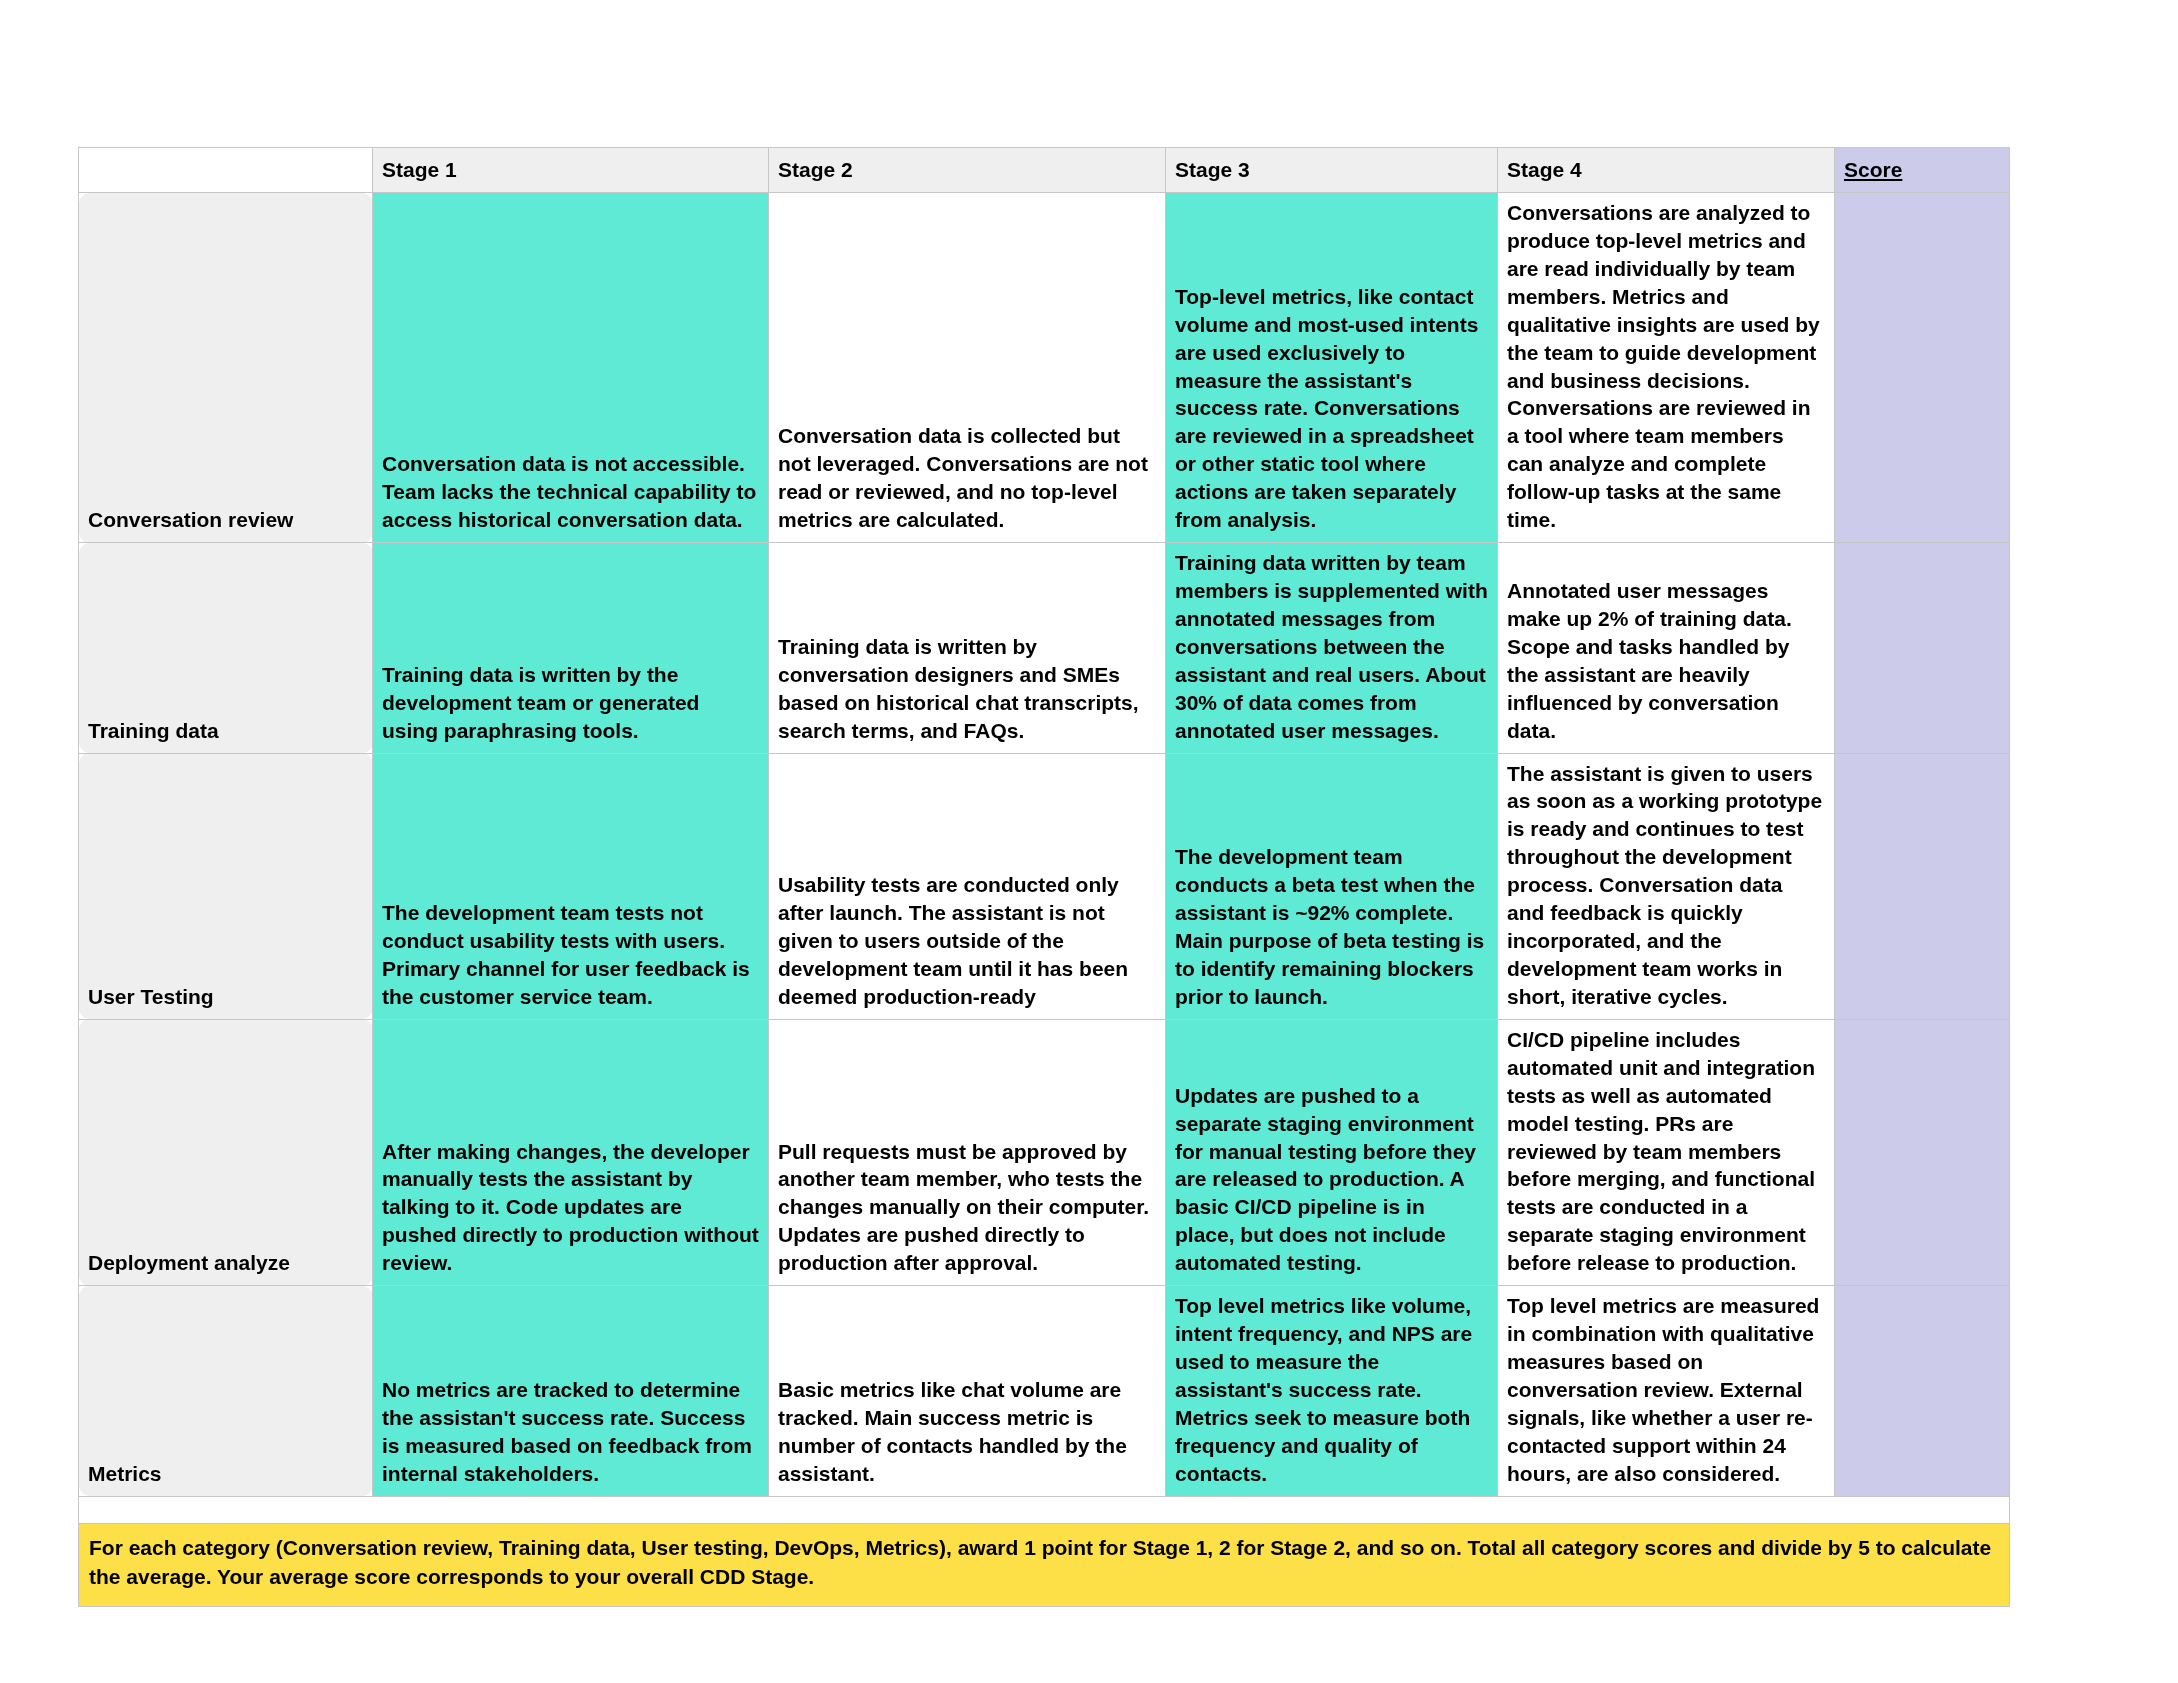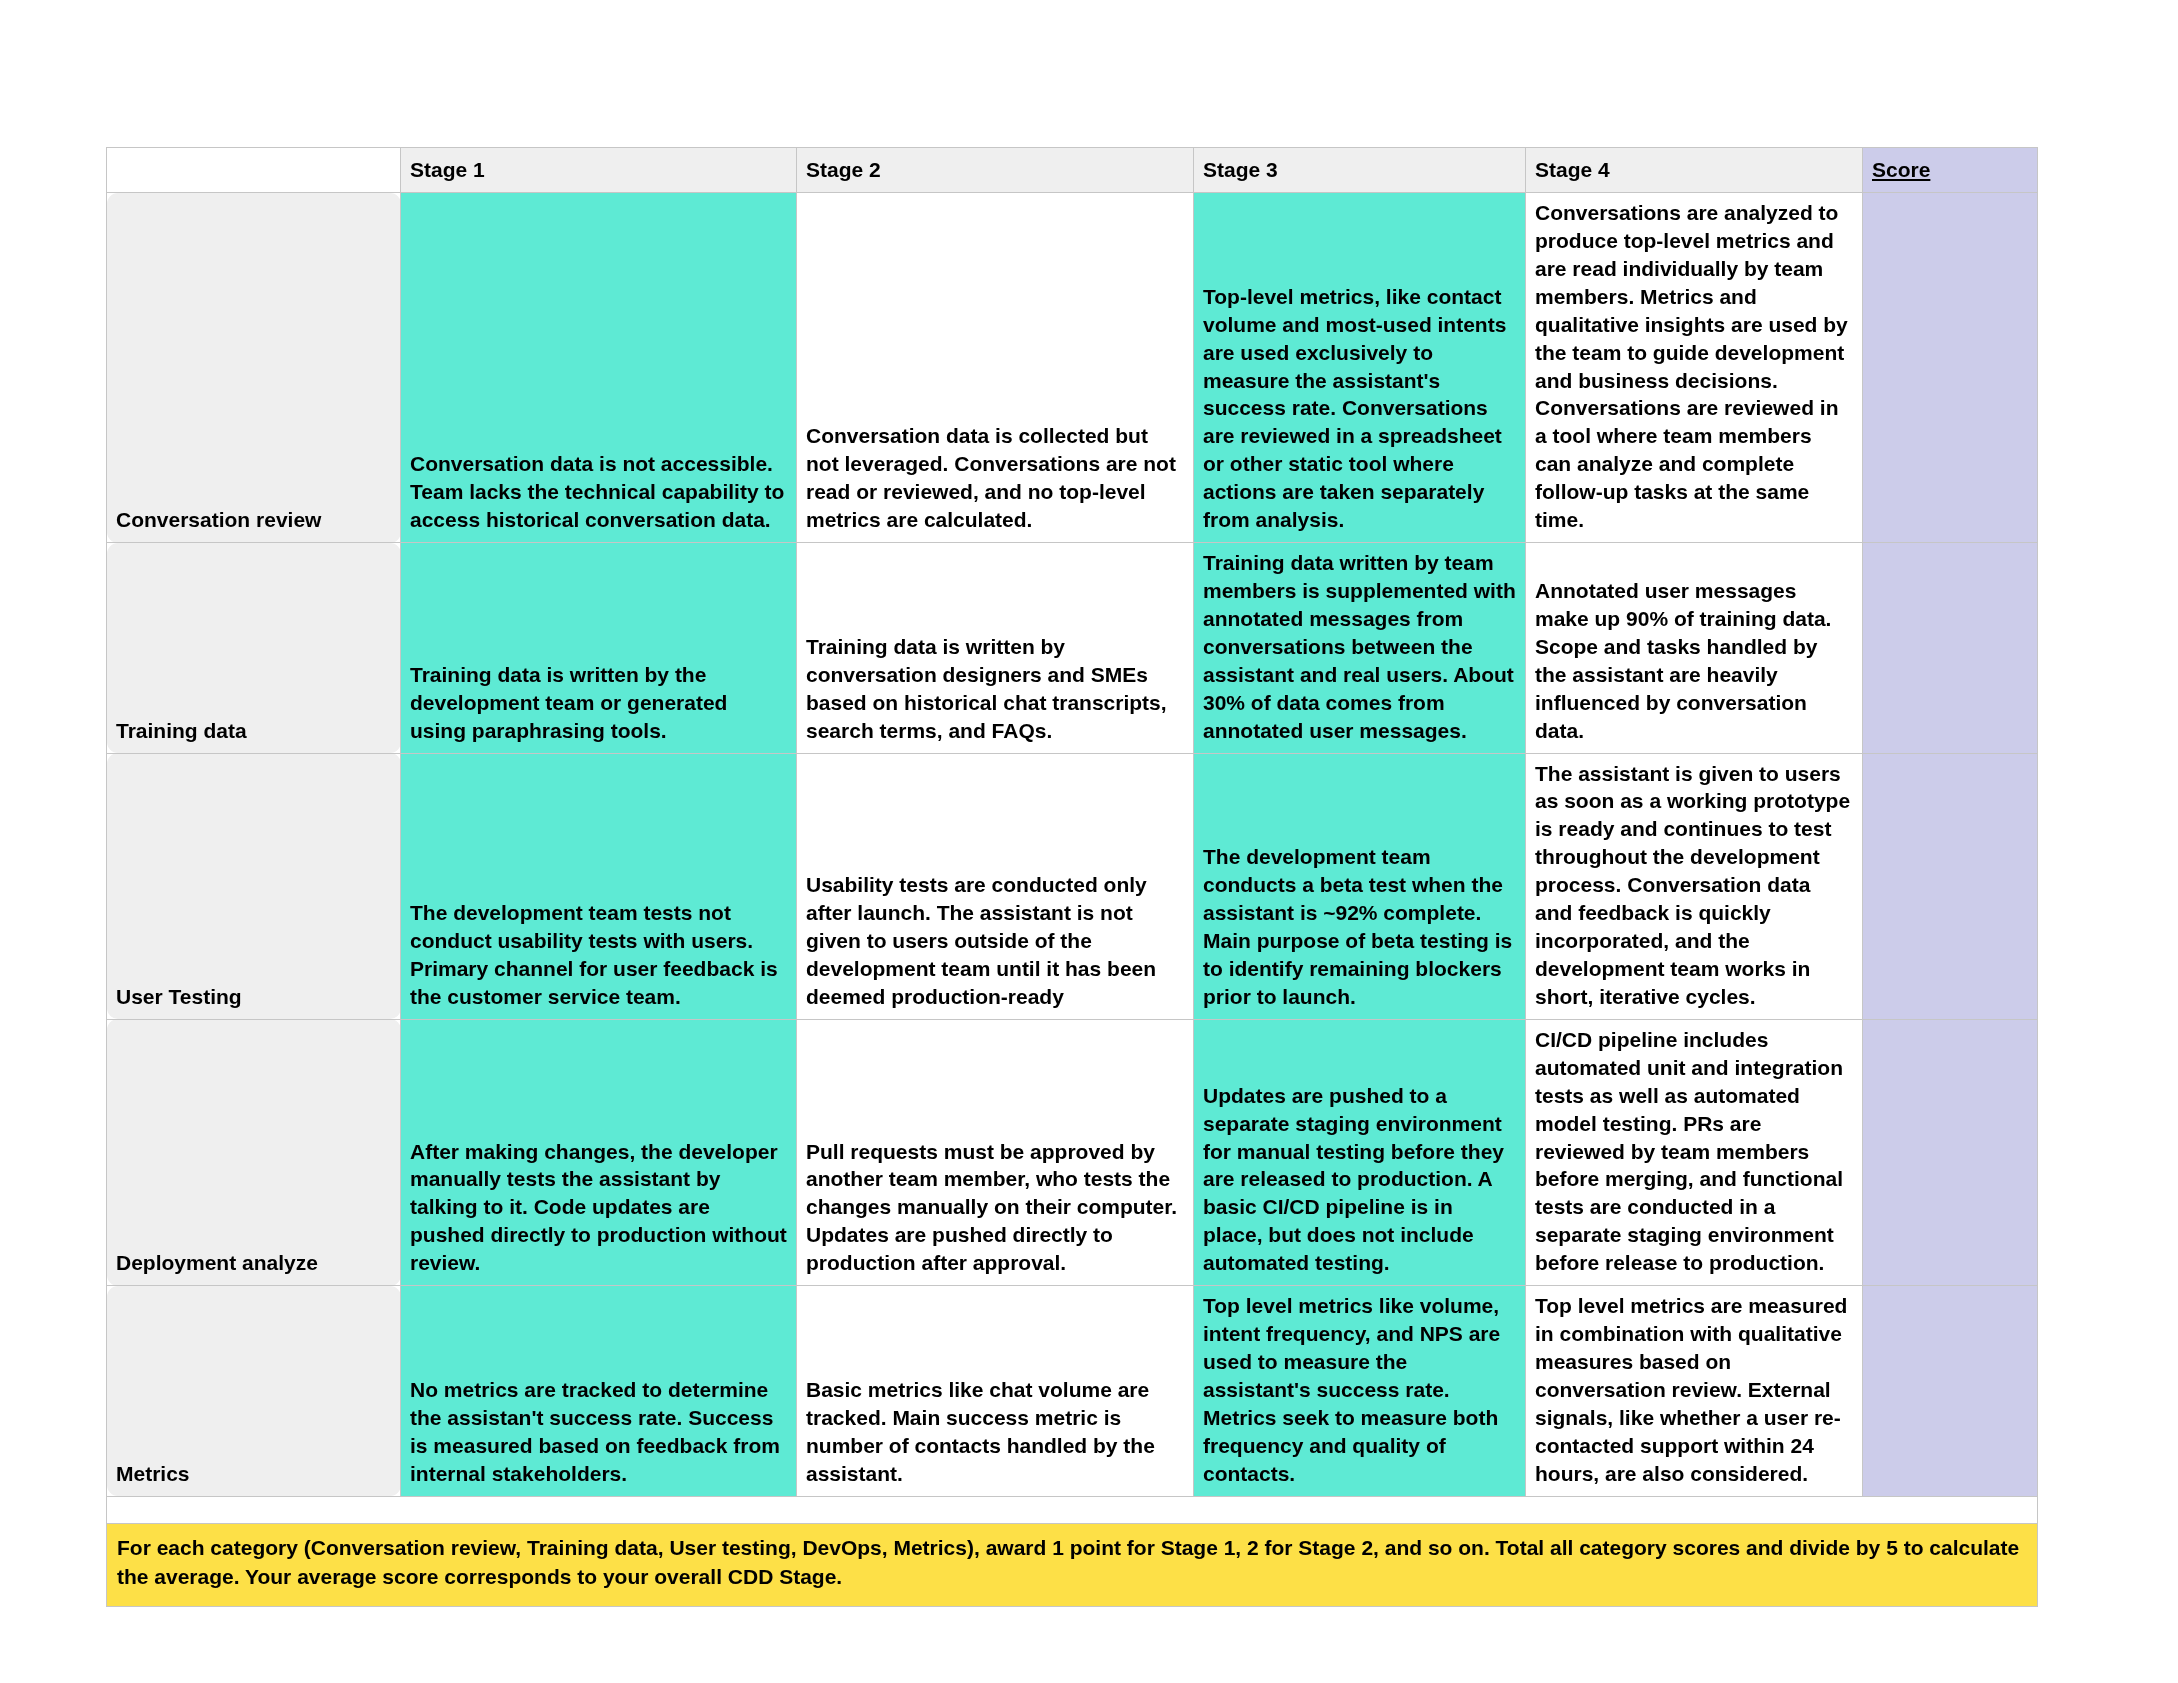--- a/index.html
+++ b/index.html
@@ -13,21 +13,21 @@
     font-family: "Liberation Sans", sans-serif;
     -webkit-font-smoothing: antialiased;
   }
 
   .page {
     position: relative;
     width: 2178px;
     height: 1683px;
     background: #ffffff;
     box-sizing: border-box;
-    padding: 147px 0 0 106px;
+    padding: 147px 0 0 78px;
   }
 
   table.cdd {
     border-collapse: collapse;
     table-layout: fixed;
     width: 1931px;
     font-size: 21px;
     line-height: 1.33;
     color: #000000;
   }
@@ -129,21 +129,21 @@
         <td class="purple">Top-level metrics, like contact volume and most-used intents are used exclusively to measure the assistant's success rate. Conversations are reviewed in a spreadsheet or other static tool where actions are taken separately from analysis.</td>
         <td class="white top">Conversations are analyzed to produce top-level metrics and are read individually by team members. Metrics and qualitative insights are used by the team to guide development and business decisions. Conversations are reviewed in a tool where team members can analyze and complete follow-up tasks at the same time.</td>
         <td class="score"></td>
       </tr>
 
       <tr>
         <td class="cat">Training data</td>
         <td class="purple">Training data is written by the development team or generated using paraphrasing tools.</td>
         <td class="white">Training data is written by conversation designers and SMEs based on historical chat transcripts, search terms, and FAQs.</td>
         <td class="purple top">Training data written by team members is supplemented with annotated messages from conversations between the assistant and real users. About 30% of data comes from annotated user messages.</td>
-        <td class="white">Annotated user messages make up 90% of training data. Scope and tasks handled by the assistant are heavily influenced by conversation data.</td>
+        <td class="white">Annotated user messages make up 2% of training data. Scope and tasks handled by the assistant are heavily influenced by conversation data.</td>
         <td class="score"></td>
       </tr>
 
       <tr>
         <td class="cat">User Testing</td>
         <td class="purple">The development team tests not conduct usability tests with users. Primary channel for user feedback is the customer service team.</td>
         <td class="white">Usability tests are conducted only after launch. The assistant is not given to users outside of the development team until it has been deemed production-ready</td>
         <td class="purple">The development team conducts a beta test when the assistant is ~92% complete. Main purpose of beta testing is to identify remaining blockers prior to launch.</td>
         <td class="white top">The assistant is given to users as soon as a working prototype is ready and continues to test throughout the development process. Conversation data and feedback is quickly incorporated, and the development team works in short, iterative cycles.</td>
         <td class="score"></td>

